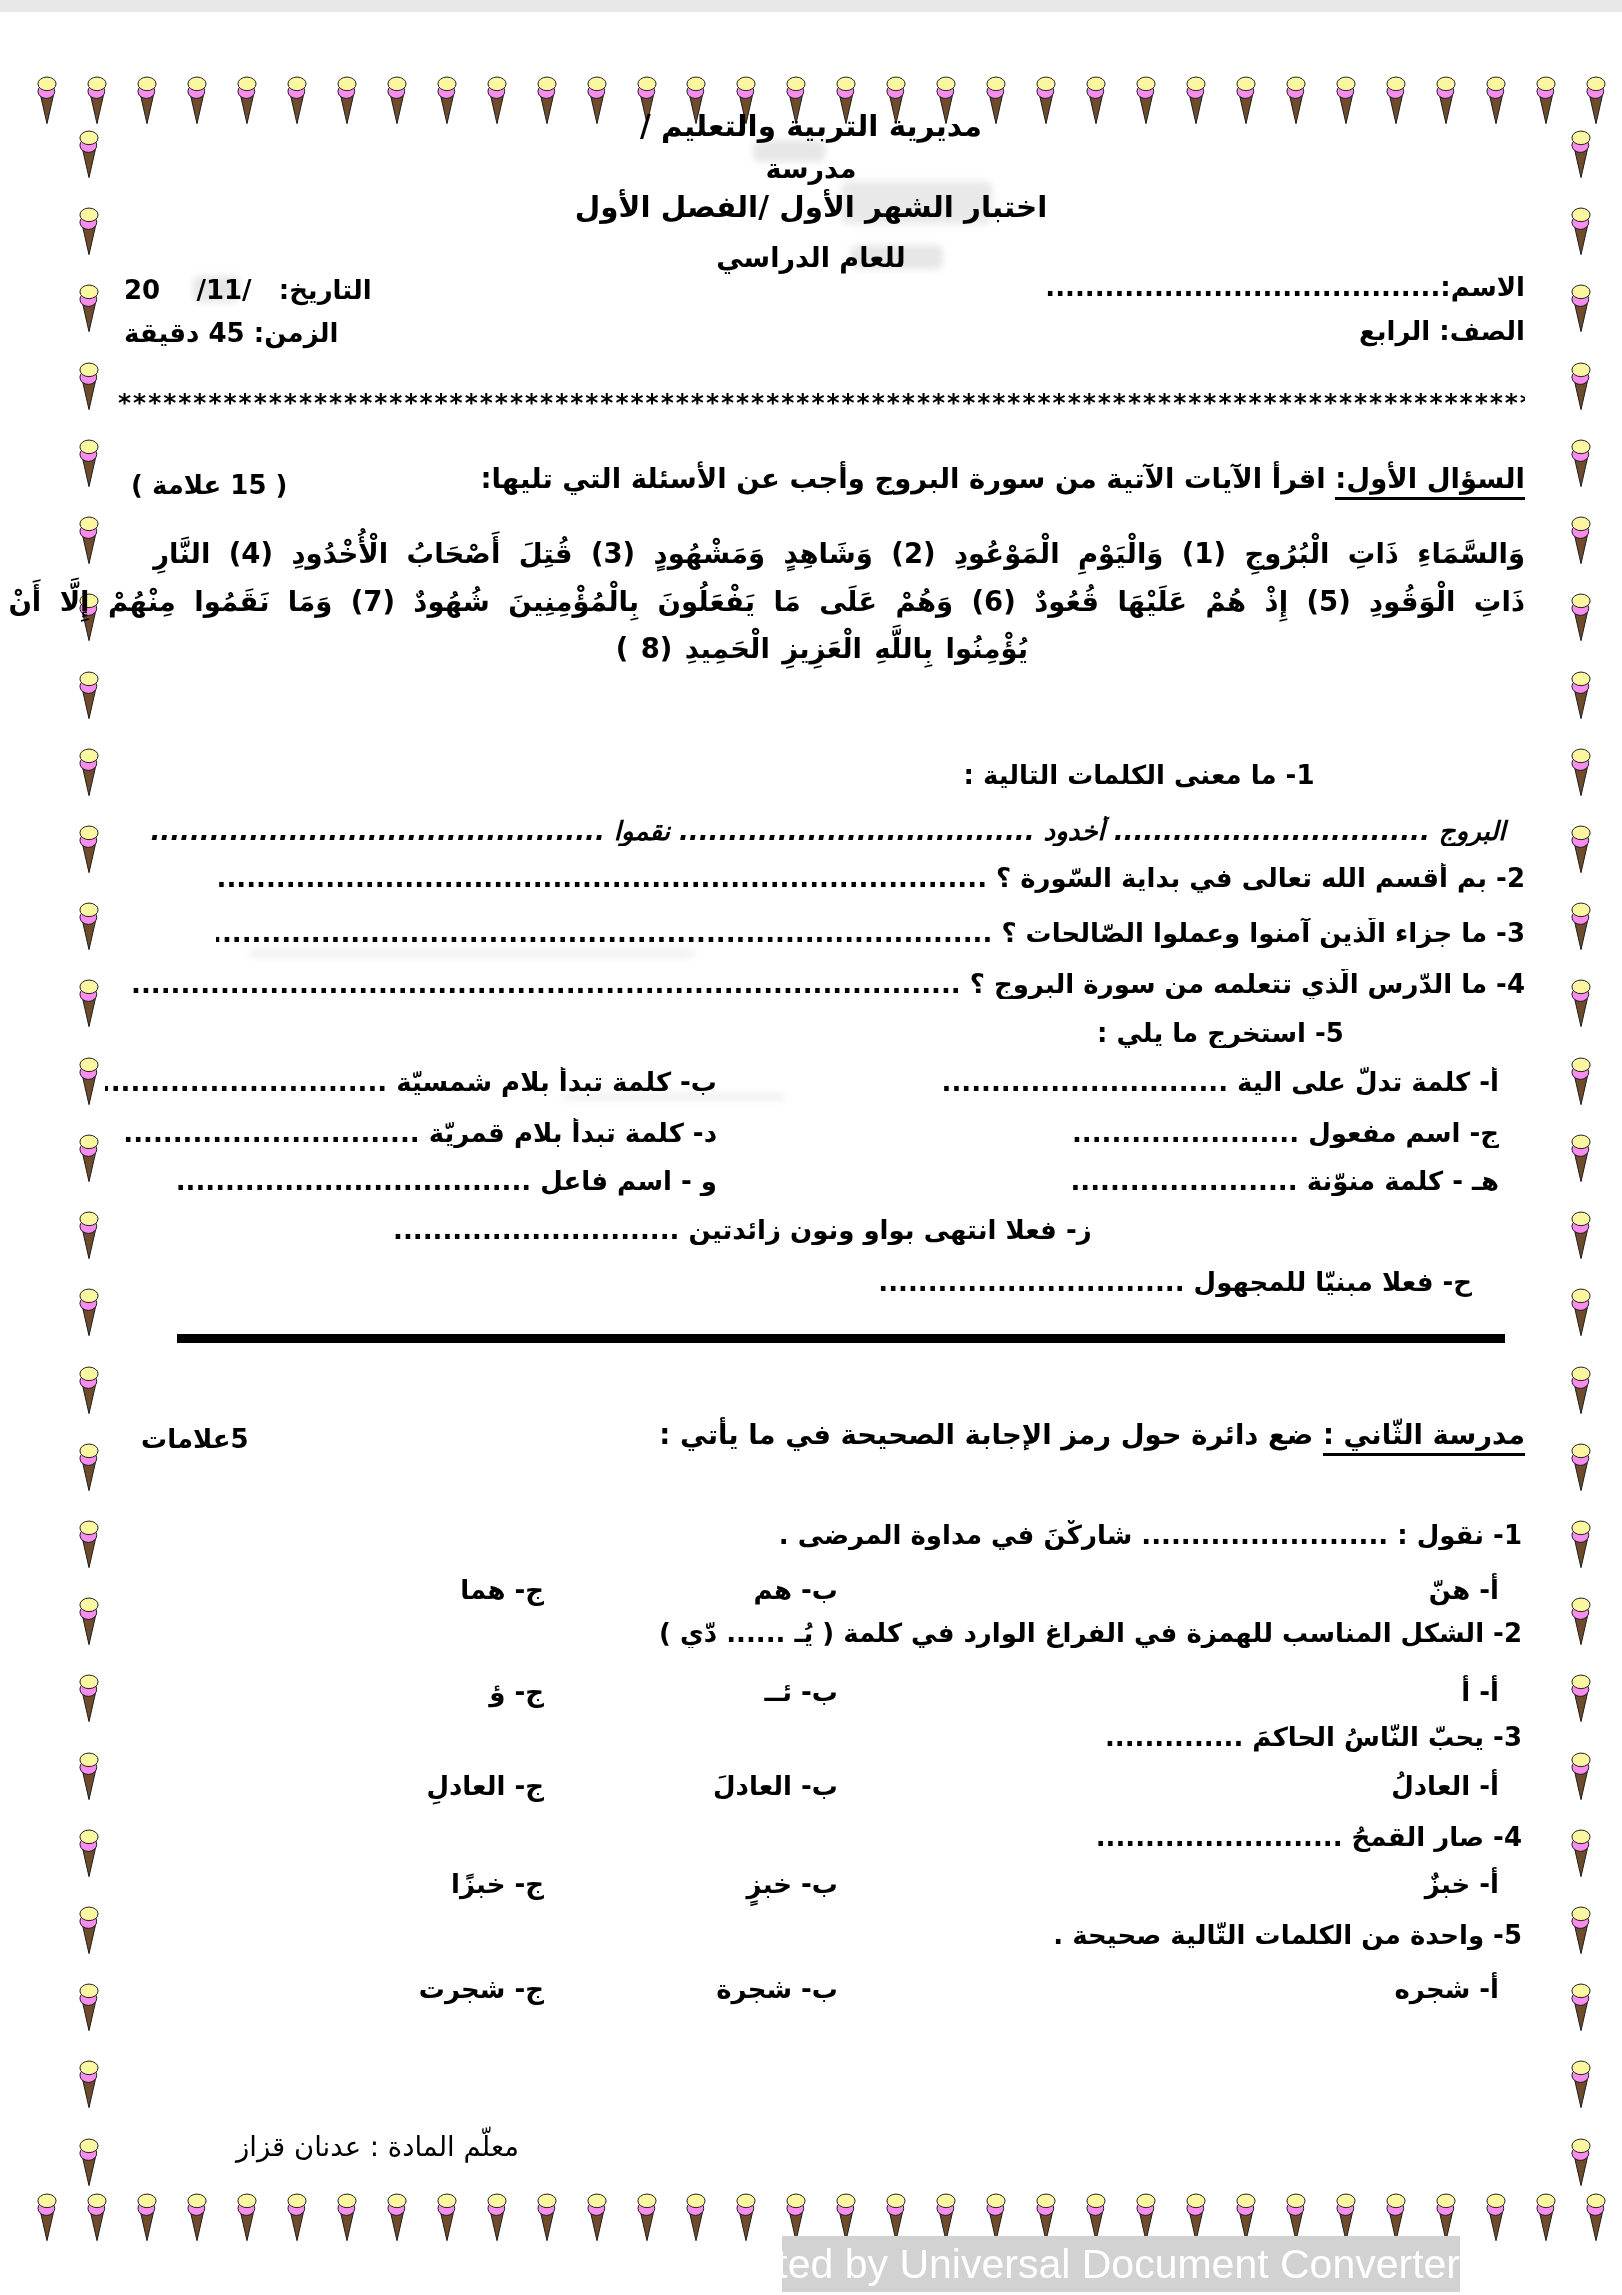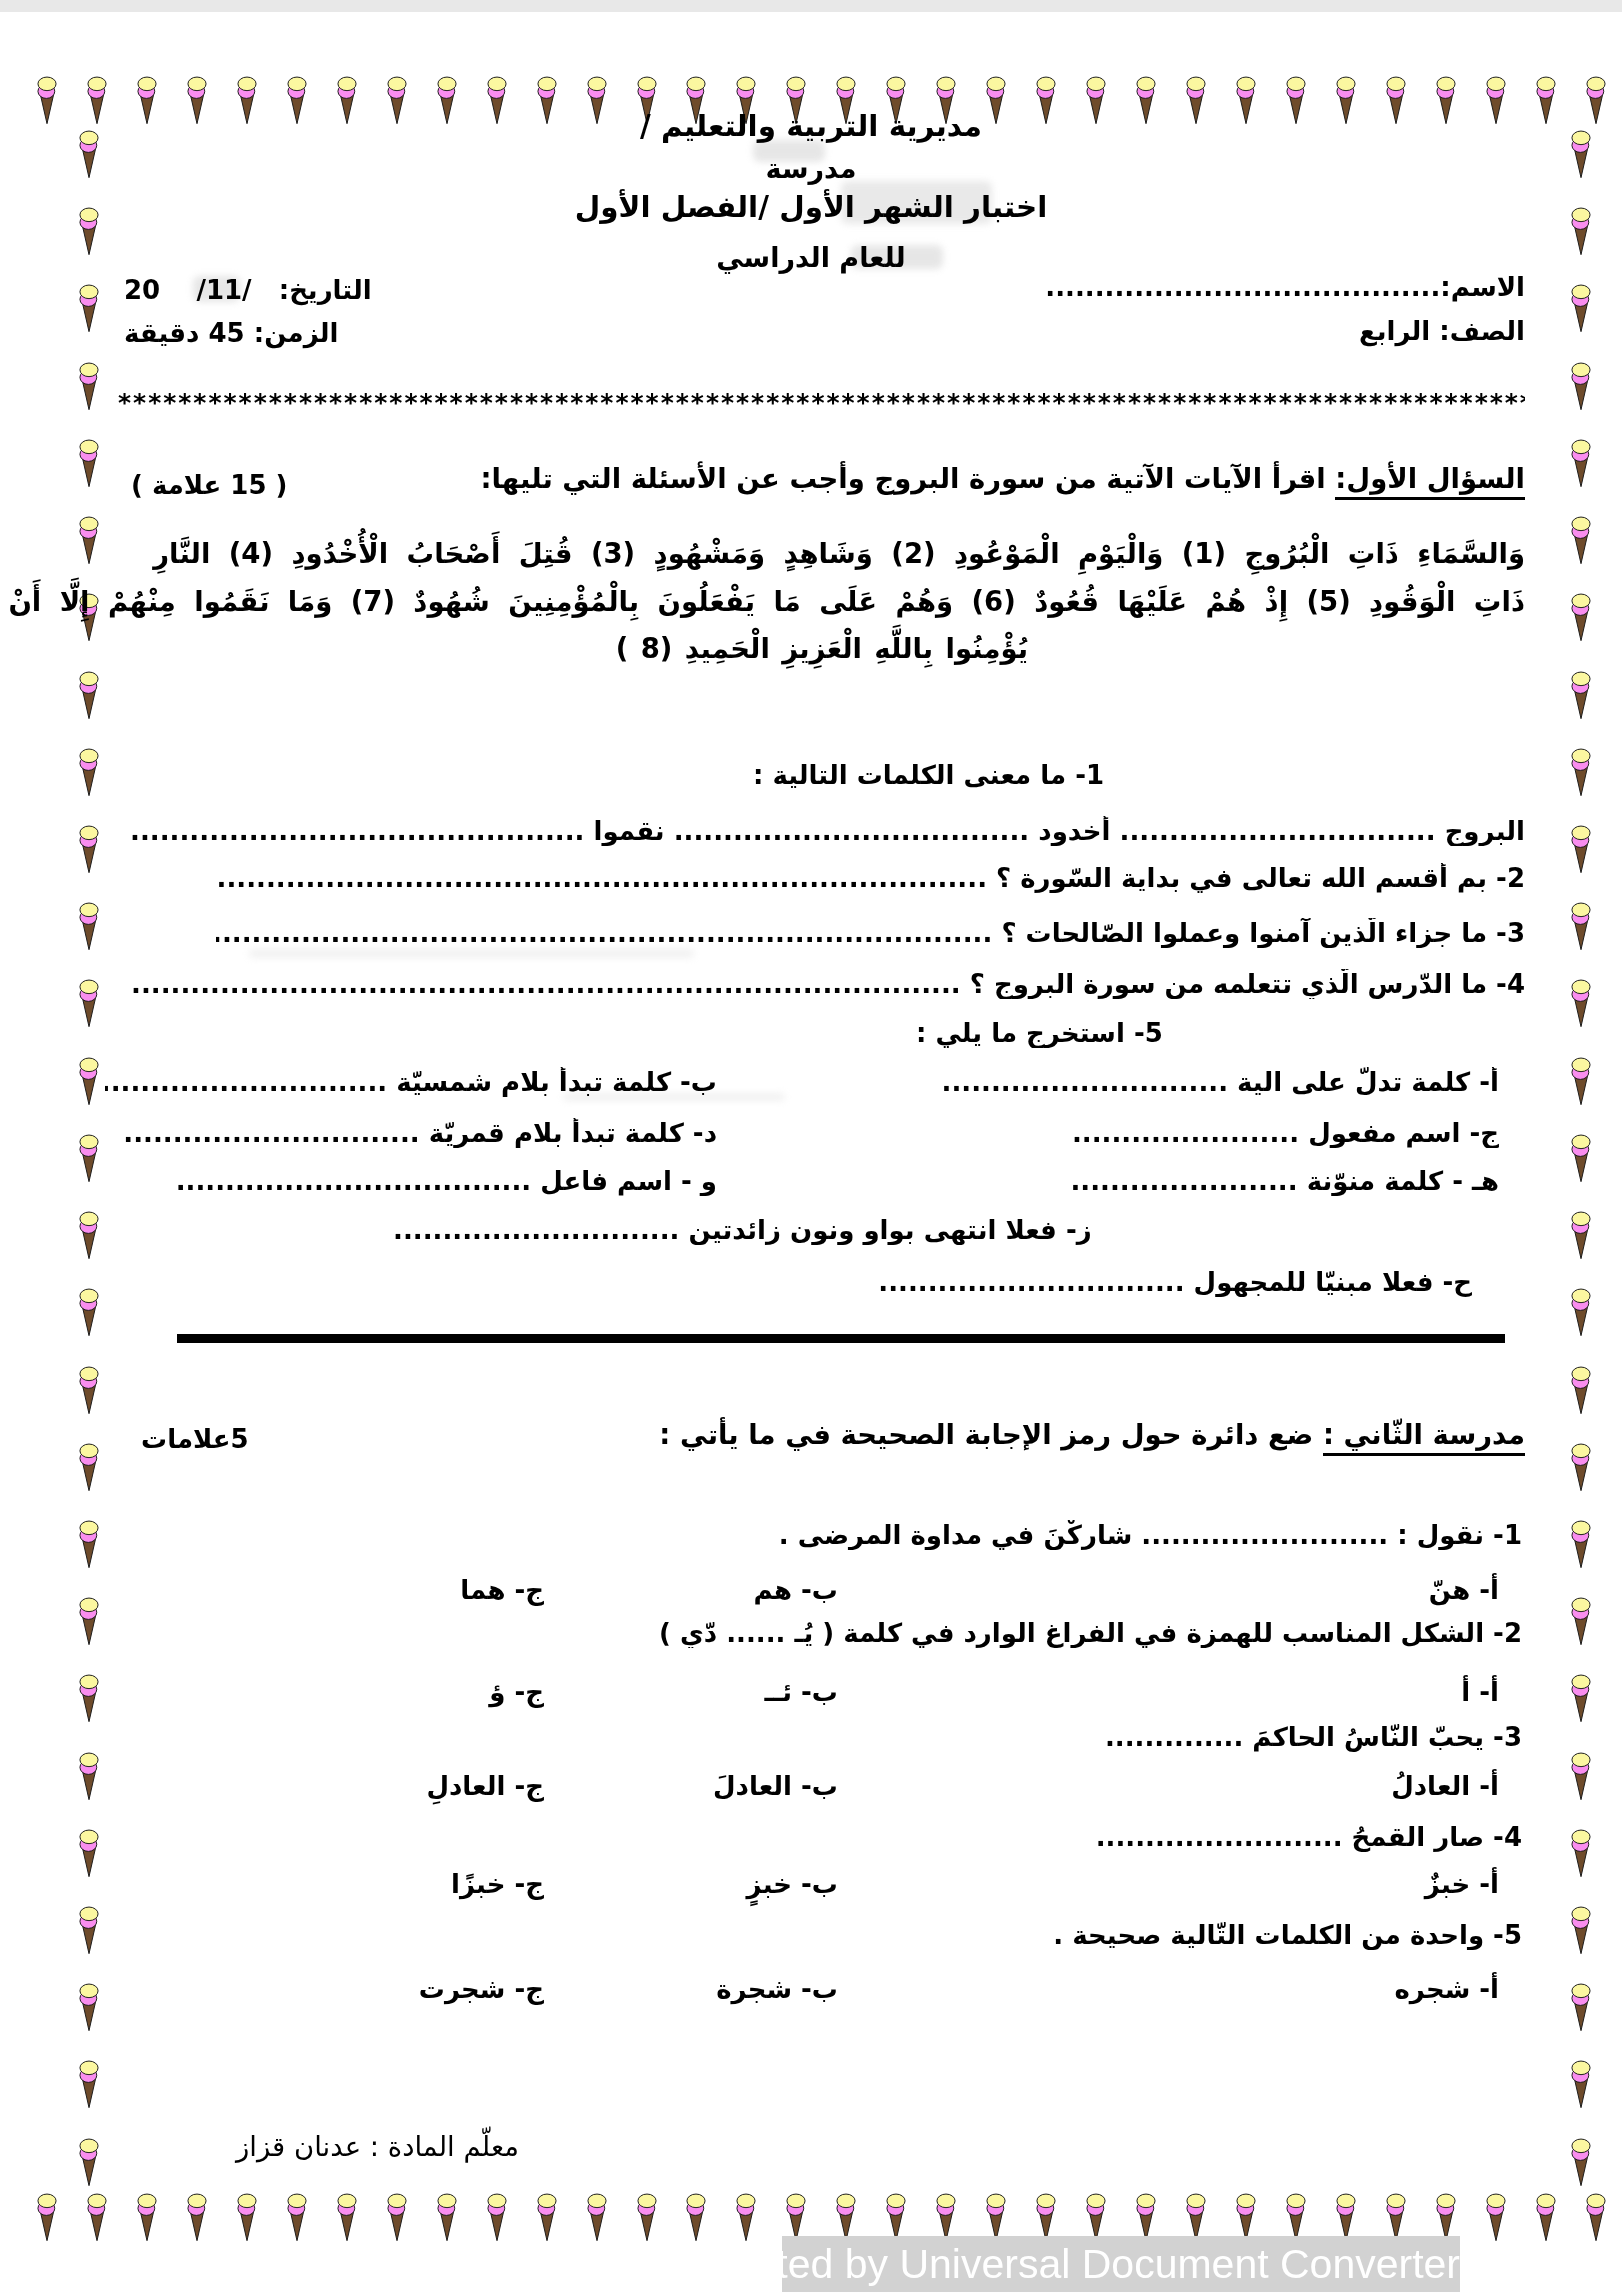--- a/index.html
+++ b/index.html
@@ -45,23 +45,23 @@
   .utitle{border-bottom:3.9px solid #000;padding-bottom:2.6px;}
   .marks{font-size:26px;font-weight:bold;}
   .m15{top:458px;left:131px;}
   .m5{top:1412px;left:141px;}
   
   .verse{right:98px;left:98px;font-size:27.5px;font-weight:bold;text-align:right;word-spacing:0.32em;}
   .v1{top:525px;}
   .v2{top:573px;}
   .v3{top:620px;right:595px;left:98px;word-spacing:0.1em;}
   
-  .item{right:98px;font-size:26px;font-weight:bold;text-align:left;overflow:hidden;}
+  .item{right:98px;font-size:26px;font-weight:bold;text-align:center;overflow:hidden;}
   .i1{top:748px;left:753px;}
-  .iw{top:804px;left:131px;}
+  .iw{top:804px;left:131px;font-style:italic;}
   .i2{top:851px;left:216px;}
   .i3{top:906px;left:216px;}
   .i4{top:957px;left:131px;}
   .i5{top:1006px;left:916px;}
   .subrow{right:124px;left:105px;display:grid;grid-template-columns:782px auto;font-size:26px;font-weight:bold;}
   .subrow span{white-space:nowrap;overflow:hidden;text-align:right;}
   .sr1{top:1055px;}
   .sr2{top:1106px;}
   .sr3{top:1154px;}
   .gline{top:1203px;right:151px;left:393px;font-size:26px;font-weight:bold;text-align:left;overflow:hidden;}

